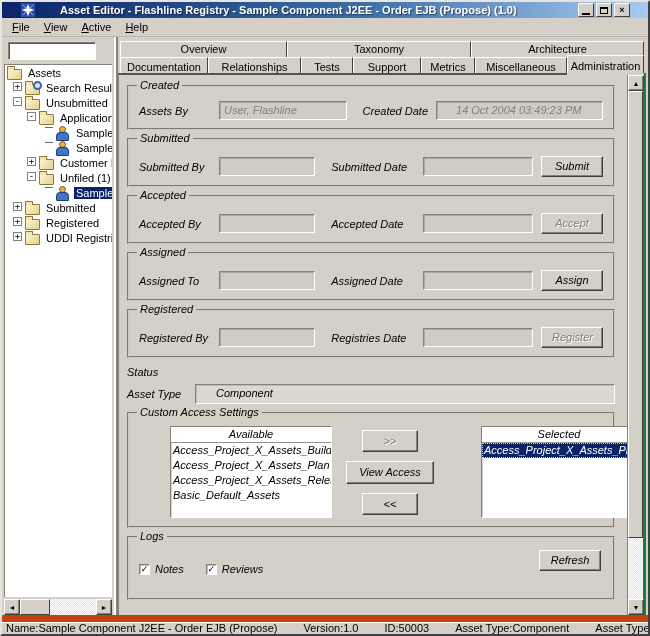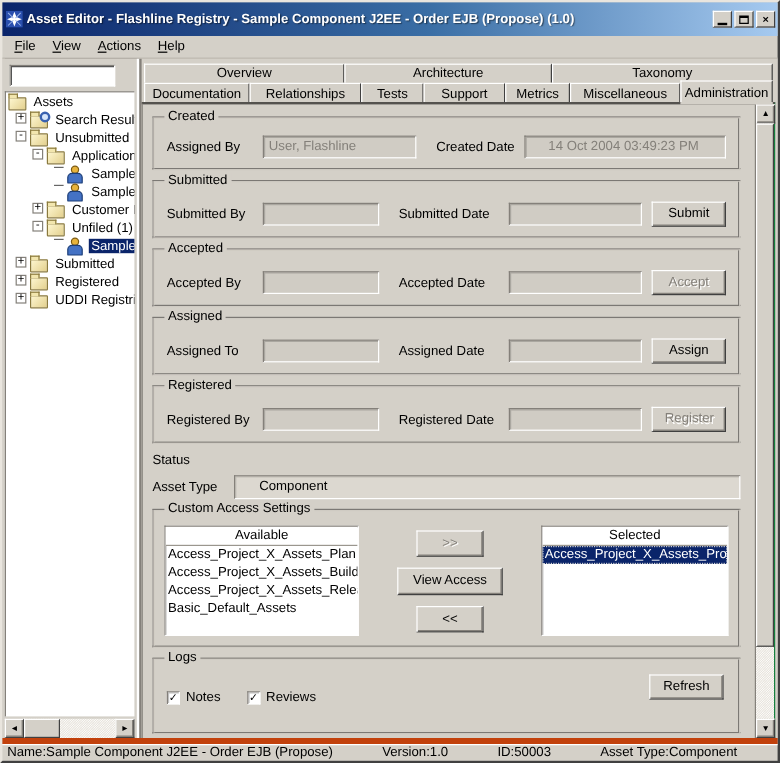--- a/index.html
+++ b/index.html
@@ -5,22 +5,22 @@
   * { box-sizing: border-box; margin: 0; padding: 0; }
   html,body { width:650px; height:636px; overflow:hidden; }
   body { font-family:"Liberation Sans","DejaVu Sans",sans-serif; font-size:11px; color:#000; background:#808080; }
 
   .window { width:650px; height:636px; background:#d4d0c8;
     border-top:2px solid #e9e5de; border-left:2px solid #e9e5de;
     border-right:2px solid #404040; border-bottom:2px solid #404040;
     display:flex; flex-direction:column; }
 
   
-  .titlebar { height:28px; background:linear-gradient(to right,#0a246a,#3a6ea5 55%,#a6caf0);
-    display:flex; align-items:center; padding:0 2px; flex:0 0 auto; }
+  .titlebar { height:16px; background:linear-gradient(to right,#0a246a,#3a6ea5 55%,#a6caf0);
+    display:flex; align-items:center; padding:0 18px; flex:0 0 auto;gap:22px; }
   .app-icon { width:14px; height:14px; margin:0 3px 0 1px; flex:0 0 auto; }
   .title-text { color:#fff; font-weight:bold; font-size:11px; white-space:nowrap; overflow:hidden;
     text-shadow:1px 1px 1px rgba(0,0,0,.5); flex:1 1 auto; }
   .winbtns { display:flex; gap:2px; flex:0 0 auto; }
   .winbtn { width:16px; height:14px; background:#d4d0c8; display:flex; align-items:center; justify-content:center;
     border-top:1px solid #fff; border-left:1px solid #fff; border-right:1px solid #404040; border-bottom:1px solid #404040;
     font-size:9px; font-weight:bold; line-height:1; color:#000; cursor:default; }
   .glyph-min { width:8px; height:2px; background:#000; margin-top:7px; }
   .glyph-max { width:8px; height:7px; border:1px solid #000; border-top:2px solid #000; }
 
@@ -77,21 +77,21 @@
   .right-panel { flex:1 1 auto; display:flex; flex-direction:column; min-width:0; padding:4px 2px 0 2px; }
   .tabs-r1 { display:flex; height:16px; padding:0 2px; flex:0 0 auto; }
   .tabs-r1 .tab { border-top:1px solid #fff; border-left:1px solid #fff; border-right:1px solid #404040;
     background:#d4d0c8; text-align:center; line-height:15px; overflow:hidden; white-space:nowrap; }
   .tabs-r2 { display:flex; height:16px; padding:0 2px; flex:0 0 auto; position:relative; z-index:2; }
   .tabs-r2 .tab { border-top:1px solid #fff; border-left:1px solid #fff; border-right:1px solid #404040;
     background:#d4d0c8; text-align:center; line-height:18px; overflow:hidden; white-space:nowrap; }
   .tab.active { position:relative; margin-top:-2px; line-height:21px; border-top:1px solid #fff;
     box-shadow:0 2px 0 #d4d0c8; z-index:3; }
   .content { flex:1 1 auto; min-height:0; border-top:2px solid #54524e; border-left:1px solid #84807a;
-    border-right:1px solid #15803d; display:flex; position:relative; background:#d4d0c8; }
+    border-right:3px solid #15803d; display:flex; position:relative; background:#d4d0c8;font-style:italic; }
   .content-inner { flex:1 1 auto; overflow:hidden; padding:6px 6px 0 6px; }
 
   
   .vscroll { width:16px; flex:0 0 auto; display:flex; flex-direction:column; border-left:1px solid #84807a; }
   .vtrack { flex:1 1 auto; background-color:#e7e3db;
     background-image:linear-gradient(45deg,#fff 25%,transparent 25%,transparent 75%,#fff 75%),
                      linear-gradient(45deg,#fff 25%,transparent 25%,transparent 75%,#fff 75%);
     background-size:2px 2px; background-position:0 0,1px 1px; position:relative; }
   .vthumb { position:absolute; top:0; left:0; width:100%; height:88%; background:#d4d0c8;
     border-top:1px solid #fff; border-left:1px solid #fff; border-right:1px solid #404040; border-bottom:1px solid #404040; }
@@ -124,41 +124,41 @@
     border-top:1px solid #fff; border-left:1px solid #fff; border-right:1px solid #404040; border-bottom:1px solid #404040;
     display:flex; align-items:center; justify-content:center; font-size:7px; }
   .ro-field { flex:1 1 auto; height:20px; background:#dcd8d0; padding:2px 20px;
     border-top:1px solid #84807a; border-left:1px solid #84807a; border-bottom:1px solid #fff; border-right:1px solid #fff;
     box-shadow:inset 1px 1px 0 rgba(0,0,0,.12); }
 
   
   .access-body { display:flex; align-items:flex-start; gap:14px; }
   .listbox { background:#fff; border-top:1px solid #84807a; border-left:1px solid #84807a;
     border-bottom:1px solid #fff; border-right:1px solid #fff; box-shadow:inset 1px 1px 0 rgba(0,0,0,.18);
-    height:92px; overflow:hidden; }
+    height:92px; overflow:hidden;margin-left:33px; }
   .list-avail { width:162px; flex:0 0 auto; }
   .list-sel { width:156px; flex:0 0 auto; }
   .list-header { text-align:center; height:16px; line-height:15px; border-bottom:1px solid #9a968e; background:#fff; }
   .list-item { height:15px; line-height:15px; padding:0 2px; white-space:nowrap; overflow:hidden; }
   .list-item.selected { background:#0a246a; color:#fff; outline:1px dotted #d0d0d0; outline-offset:-1px; }
   .access-mid { flex:1 1 auto; display:flex; flex-direction:column; align-items:center; gap:9px; padding-top:4px; }
   .btn.small { min-width:56px; height:22px; line-height:20px; }
   .btn.viewaccess { min-width:88px; height:23px; line-height:21px; }
 
   
   .logs-row { display:flex; align-items:center; gap:22px; position:relative; height:26px; }
   .chk-wrap { display:flex; align-items:center; gap:5px; }
   .chk { width:11px; height:11px; background:#fff; display:flex; align-items:center; justify-content:center;
     border-top:1px solid #84807a; border-left:1px solid #84807a; border-bottom:1px solid #fff; border-right:1px solid #fff;
     box-shadow:inset 1px 1px 0 rgba(0,0,0,.25); font-size:9px; font-weight:bold; line-height:1; }
   .logs-refresh { position:absolute; right:2px; top:-6px; }
 
   
-  .statusbar { height:19px; flex:0 0 auto; display:flex; align-items:center; gap:41px; padding:0 4px;
-    border-top:5px solid #c2410c; box-shadow:inset 0 1px 0 #fff; white-space:nowrap; overflow:hidden; }
+  .statusbar { height:19px; flex:0 0 auto; display:flex; align-items:center; gap:26px; padding:0 4px;
+    border-top:7px solid #c2410c; box-shadow:inset 0 1px 0 #fff; white-space:nowrap; overflow:hidden; }
 </style>
 </head>
 <body>
 
 <div class="window">
 
   <div class="titlebar">
     <svg class="app-icon" viewBox="0 0 16 16">
       <rect x="0" y="0" width="16" height="16" fill="#2a4fae"></rect>
       <path d="M8 1 L10 6 L15 8 L10 10 L8 15 L6 10 L1 8 L6 6 Z" fill="#fff"></path>
@@ -174,21 +174,21 @@
         </div>
       <div class="winbtn">
           <span>×</span>
         </div>
     </div>
   </div>
 
   <div class="menubar">
     <span class="menu-item">File</span>
     <span class="menu-item">View</span>
-    <span class="menu-item">Actions</span>
+    <span class="menu-item">Active</span>
     <span class="menu-item">Help</span>
   </div>
 
   <div class="main">
 
     <div class="left-panel">
       <input class="filter-box" value="" style="">
       <div class="tree-area">
 
         <div class="trow">
@@ -268,40 +268,40 @@
         <div class="strack">
           <div class="hthumb"></div>
         </div>
         <div class="sbtn">►</div>
       </div>
     </div>
 
     <div class="right-panel">
       <div class="tabs-r1">
         <div class="tab" style="width:167px">Overview</div>
+        <div class="tab" style="width:184px">Taxonomy</div>
         <div class="tab" style="flex:1">Architecture</div>
-        <div class="tab" style="width:184px">Taxonomy</div>
       </div>
       <div class="tabs-r2">
         <div class="tab" style="width:88px">Documentation</div>
         <div class="tab" style="width:93px">Relationships</div>
         <div class="tab" style="width:52px">Tests</div>
         <div class="tab" style="width:68px">Support</div>
         <div class="tab" style="width:54px">Metrics</div>
         <div class="tab" style="width:92px">Miscellaneous</div>
         <div class="tab active" style="flex:1">Administration</div>
       </div>
 
       <div class="content">
         <div class="content-inner">
 
           <div class="group" style="padding-top:14px; margin-top:4px">
             <span class="group-title">Created</span>
             <div class="frow">
-              <span class="flabel lbl-by">Assigned By</span>
+              <span class="flabel lbl-by">Assets By</span>
               <span class="tfield w-by" style="width:140px">User, Flashline</span>
               <span class="spacer"></span>
               <span class="flabel">Created Date</span>
               <span class="tfield w-date-wide">14 Oct 2004 03:49:23 PM</span>
             </div>
           </div>
 
           <div class="group">
             <span class="group-title">Submitted</span>
             <div class="frow">
@@ -337,42 +337,42 @@
               <span class="btn">Assign</span>
             </div>
           </div>
 
           <div class="group">
             <span class="group-title">Registered</span>
             <div class="frow">
               <span class="flabel lbl-by">Registered By</span>
               <span class="tfield w-by"></span>
               <span class="spacer"></span>
-              <span class="flabel lbl-date">Registered Date</span>
+              <span class="flabel lbl-date">Registries Date</span>
               <span class="tfield w-date"></span>
               <span class="btn disabled">Register</span>
             </div>
           </div>
 
           <div class="plain-row">
             <span class="rlabel">Status</span>
           </div>
 
           <div class="plain-row" style="margin-top:6px">
             <span class="rlabel">Asset Type</span>
             <div class="ro-field">Component</div>
           </div>
 
           <div class="group" style="padding:12px 8px 8px 8px">
             <span class="group-title">Custom Access Settings</span>
             <div class="access-body">
               <div class="listbox list-avail">
                 <div class="list-header">Available</div>
+                <div class="list-item">Access_Project_X_Assets_Build</div>
                 <div class="list-item">Access_Project_X_Assets_Plan</div>
-                <div class="list-item">Access_Project_X_Assets_Build</div>
                 <div class="list-item">Access_Project_X_Assets_Release</div>
                 <div class="list-item">Basic_Default_Assets</div>
               </div>
               <div class="access-mid">
                 <span class="btn small disabled">&gt;&gt;</span>
                 <span class="btn viewaccess">View Access</span>
                 <span class="btn small">&lt;&lt;</span>
               </div>
               <div class="listbox list-sel">
                 <div class="list-header">Selected</div>

